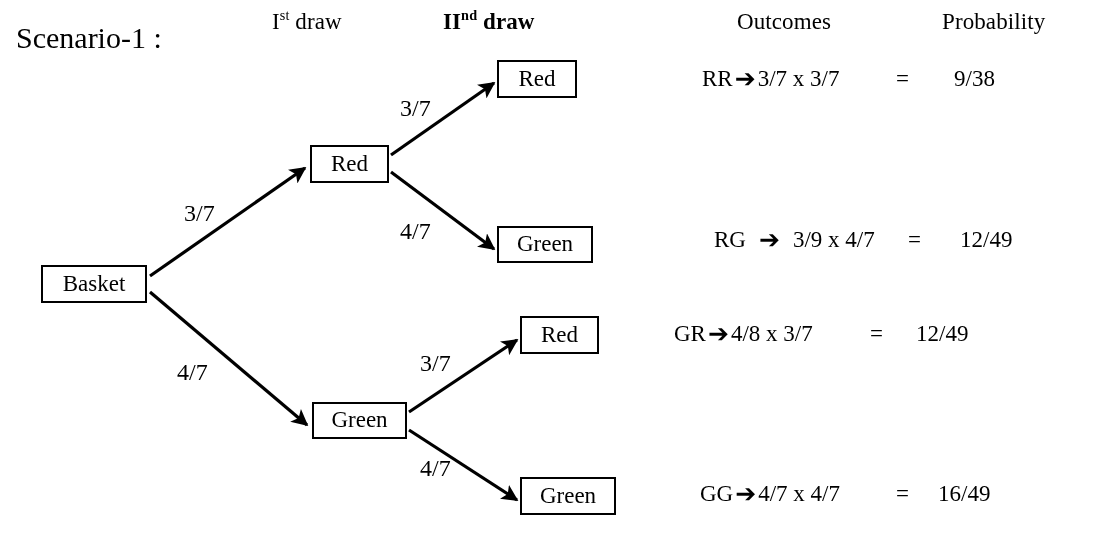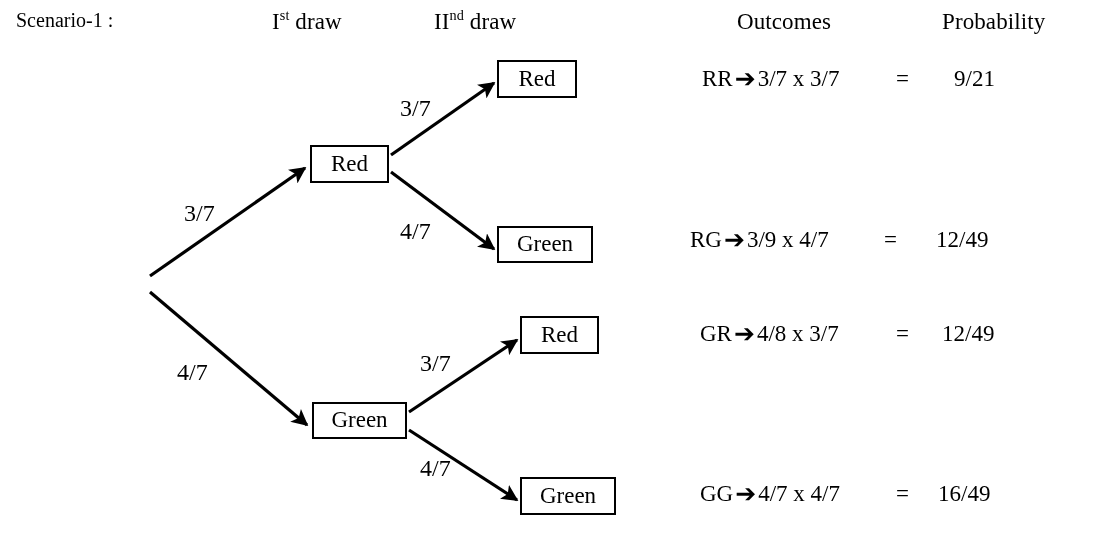--- a/index.html
+++ b/index.html
@@ -27,22 +27,23 @@
     letter-spacing: 0.1px;
   }
   .header sup {
     font-size: 0.62em;
     vertical-align: super;
     line-height: 0;
   }
 
   
   .scenario-title {
-    font-size: 20px;
+    font-size: 30px;
     line-height: 1;
+    margin-top: 13px;
   }
 
   
   .node {
     box-sizing: border-box;
     border: 2.5px solid #000000;
     background: #ffffff;
     font-size: 23px;
     line-height: 1;
     display: flex;
@@ -111,26 +112,27 @@
 
     <line x1="409" y1="412" x2="517" y2="340" stroke="#000000" stroke-width="3.2" marker-end="url(#arrowhead)"></line>
 
     <line x1="409" y1="430" x2="517" y2="500" stroke="#000000" stroke-width="3.2" marker-end="url(#arrowhead)"></line>
   </svg>
 
   <div class="abs scenario-title" style="left:16px; top:10px;">Scenario-1 :</div>
 
   <div class="abs header" style="left:272px; top:10px;"><span>I</span><sup>st</sup><span> draw</span></div>
 
-  <div class="abs header" style="left:434px; top:10px;"><span>II</span><sup>nd</sup><span> draw</span></div>
+  <div class="abs header" style="left:443px; top:10px;font-weight:bold;"><span>II</span><sup>nd</sup><span> draw</span></div>
 
   <div class="abs header" style="left:703px; top:10px;margin-left:34px;">Outcomes</div>
 
   <div class="abs header" style="left:942px; top:10px;">Probability</div>
 
+  <div class="node abs" style="left:41px; top:265px; width:106px; height:38px;">Basket</div>
 
   <div class="node abs" style="left:310px; top:145px; width:79px; height:38px;">Red</div>
 
   <div class="node abs" style="left:312px; top:402px; width:95px; height:37px;">Green</div>
 
   <div class="node abs" style="left:497px; top:60px; width:80px; height:38px;">Red</div>
 
   <div class="node abs" style="left:497px; top:226px; width:96px; height:37px;">Green</div>
 
   <div class="node abs" style="left:520px; top:316px; width:79px; height:38px;">Red</div>
@@ -147,32 +149,32 @@
 
   <div class="abs branch-label" style="left:420px; top:351px;">3/7</div>
 
   <div class="abs branch-label" style="left:420px; top:456px;">4/7</div>
 
   <div class="outcome-row" style="left:702px; top:67px; width:400px;">
     <span class="outcome-code">RR</span>
     <span class="outcome-arrow">➔</span>
     <span class="outcome-expr">3/7 x 3/7</span>
     <span class="outcome-eq" style="left:194px;">=</span>
-    <span class="outcome-prob" style="left:252px;">9/21</span>
+    <span class="outcome-prob" style="left:252px;">9/38</span>
   </div>
 
-  <div class="outcome-row" style="left:690px; top:228px; width:400px;">
+  <div class="outcome-row" style="left:714px; top:228px; width:400px;gap:11px;">
     <span class="outcome-code">RG</span>
     <span class="outcome-arrow">➔</span>
     <span class="outcome-expr">3/9 x 4/7</span>
     <span class="outcome-eq" style="left:194px;">=</span>
     <span class="outcome-prob" style="left:246px;">12/49</span>
   </div>
 
-  <div class="outcome-row" style="left:700px; top:322px; width:400px;">
+  <div class="outcome-row" style="left:674px; top:322px; width:400px;">
     <span class="outcome-code">GR</span>
     <span class="outcome-arrow">➔</span>
     <span class="outcome-expr">4/8 x 3/7</span>
     <span class="outcome-eq" style="left:196px;">=</span>
     <span class="outcome-prob" style="left:242px;">12/49</span>
   </div>
 
   <div class="outcome-row" style="left:700px; top:482px; width:400px;">
     <span class="outcome-code">GG</span>
     <span class="outcome-arrow">➔</span>

